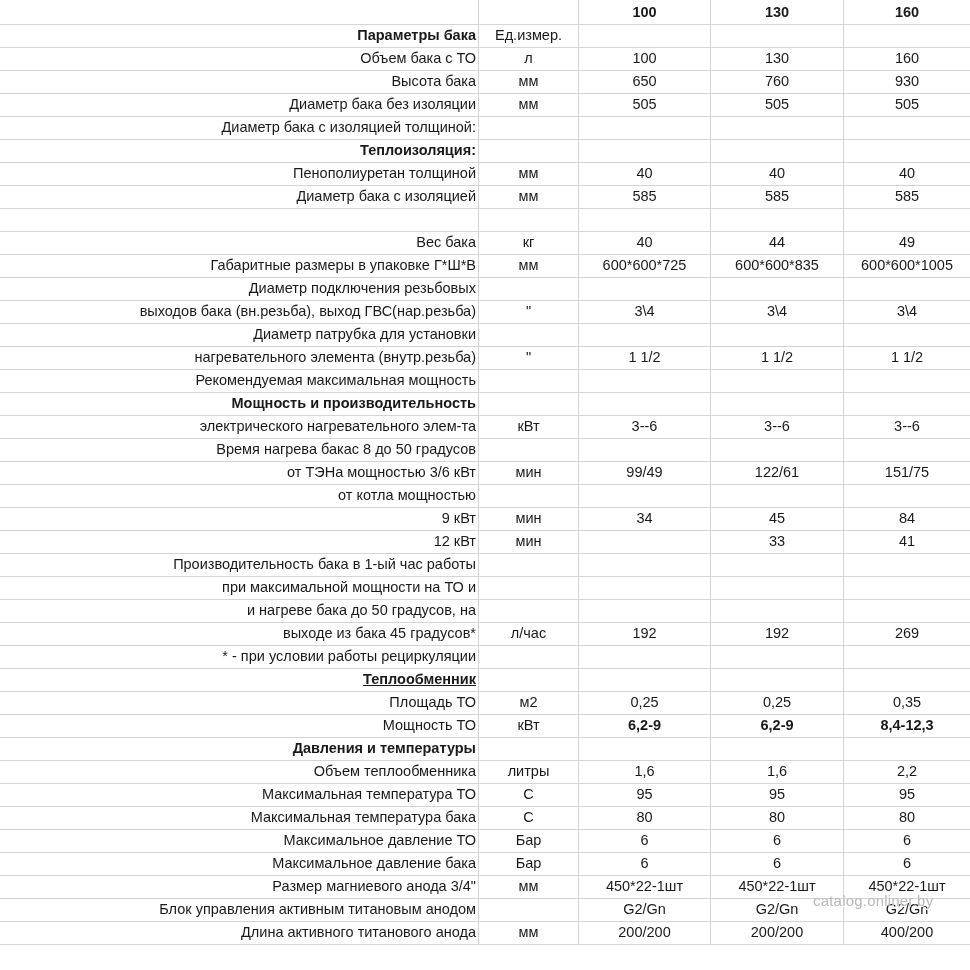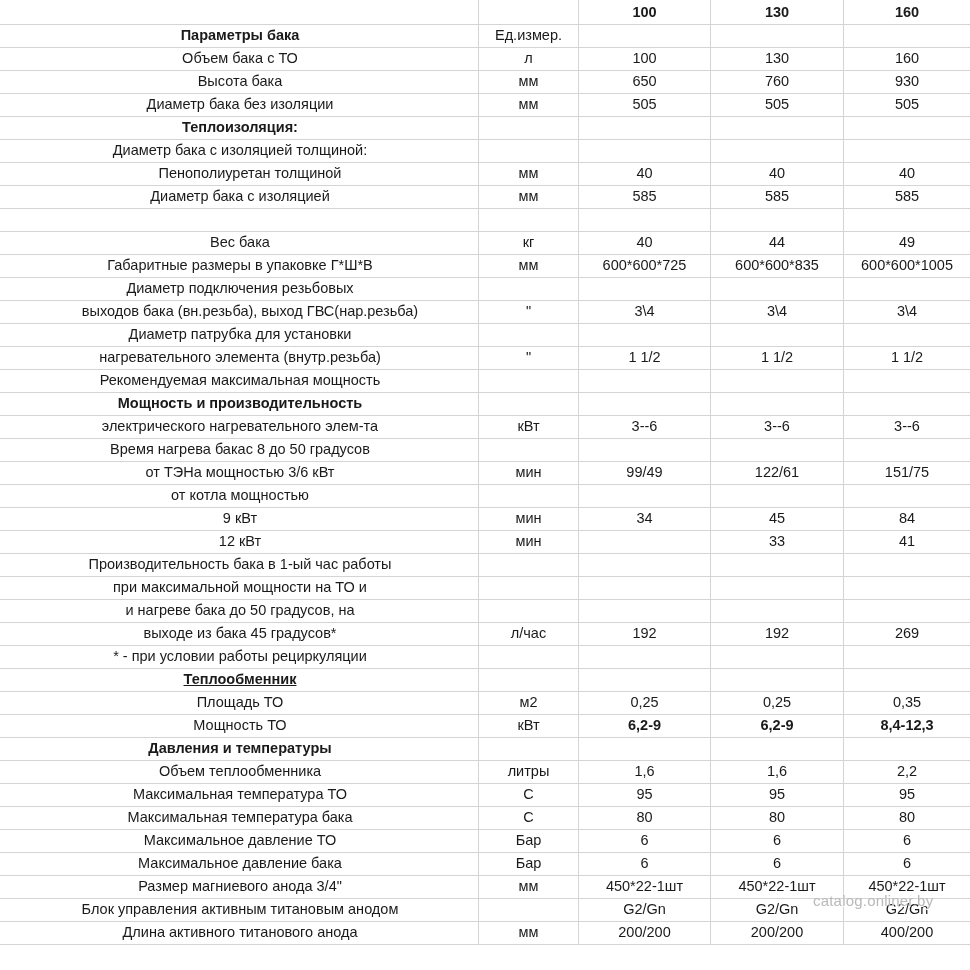--- a/index.html
+++ b/index.html
@@ -32,21 +32,21 @@
     font-size: 14.5px;
     line-height: 1.05;
     color: #1a1a1a;
     padding: 0 2px;
     height: 23px;
     box-sizing: border-box;
     overflow: hidden;
     white-space: nowrap;
   }
   #spec-table td.label {
-    text-align: center;
+    text-align: right;
     padding-left: 3px;
     border-left: 1px solid #ffffff;
   }
   #spec-table td.unit,
   #spec-table td.val {
     text-align: center;
   }
   #spec-table tr.hdr td { height: 24px; }
   #spec-table tr.hdr td.val {
     font-weight: bold;
@@ -117,28 +117,28 @@
         <td class="val">930</td>
       </tr>
       <tr>
         <td class="label">Диаметр бака без изоляции</td>
         <td class="unit">мм</td>
         <td class="val">505</td>
         <td class="val">505</td>
         <td class="val">505</td>
       </tr>
       <tr>
+        <td class="label">Диаметр бака с изоляцией толщиной:</td>
+        <td class="unit"></td>
+        <td class="val"></td>
+        <td class="val"></td>
+        <td class="val"></td>
+      </tr>
+      <tr>
         <td class="label bold">Теплоизоляция:</td>
-        <td class="unit"></td>
-        <td class="val"></td>
-        <td class="val"></td>
-        <td class="val"></td>
-      </tr>
-      <tr>
-        <td class="label">Диаметр бака с изоляцией толщиной:</td>
         <td class="unit"></td>
         <td class="val"></td>
         <td class="val"></td>
         <td class="val"></td>
       </tr>
       <tr>
         <td class="label indent"> Пенополиуретан толщиной</td>
         <td class="unit">мм</td>
         <td class="val">40</td>
         <td class="val">40</td>

